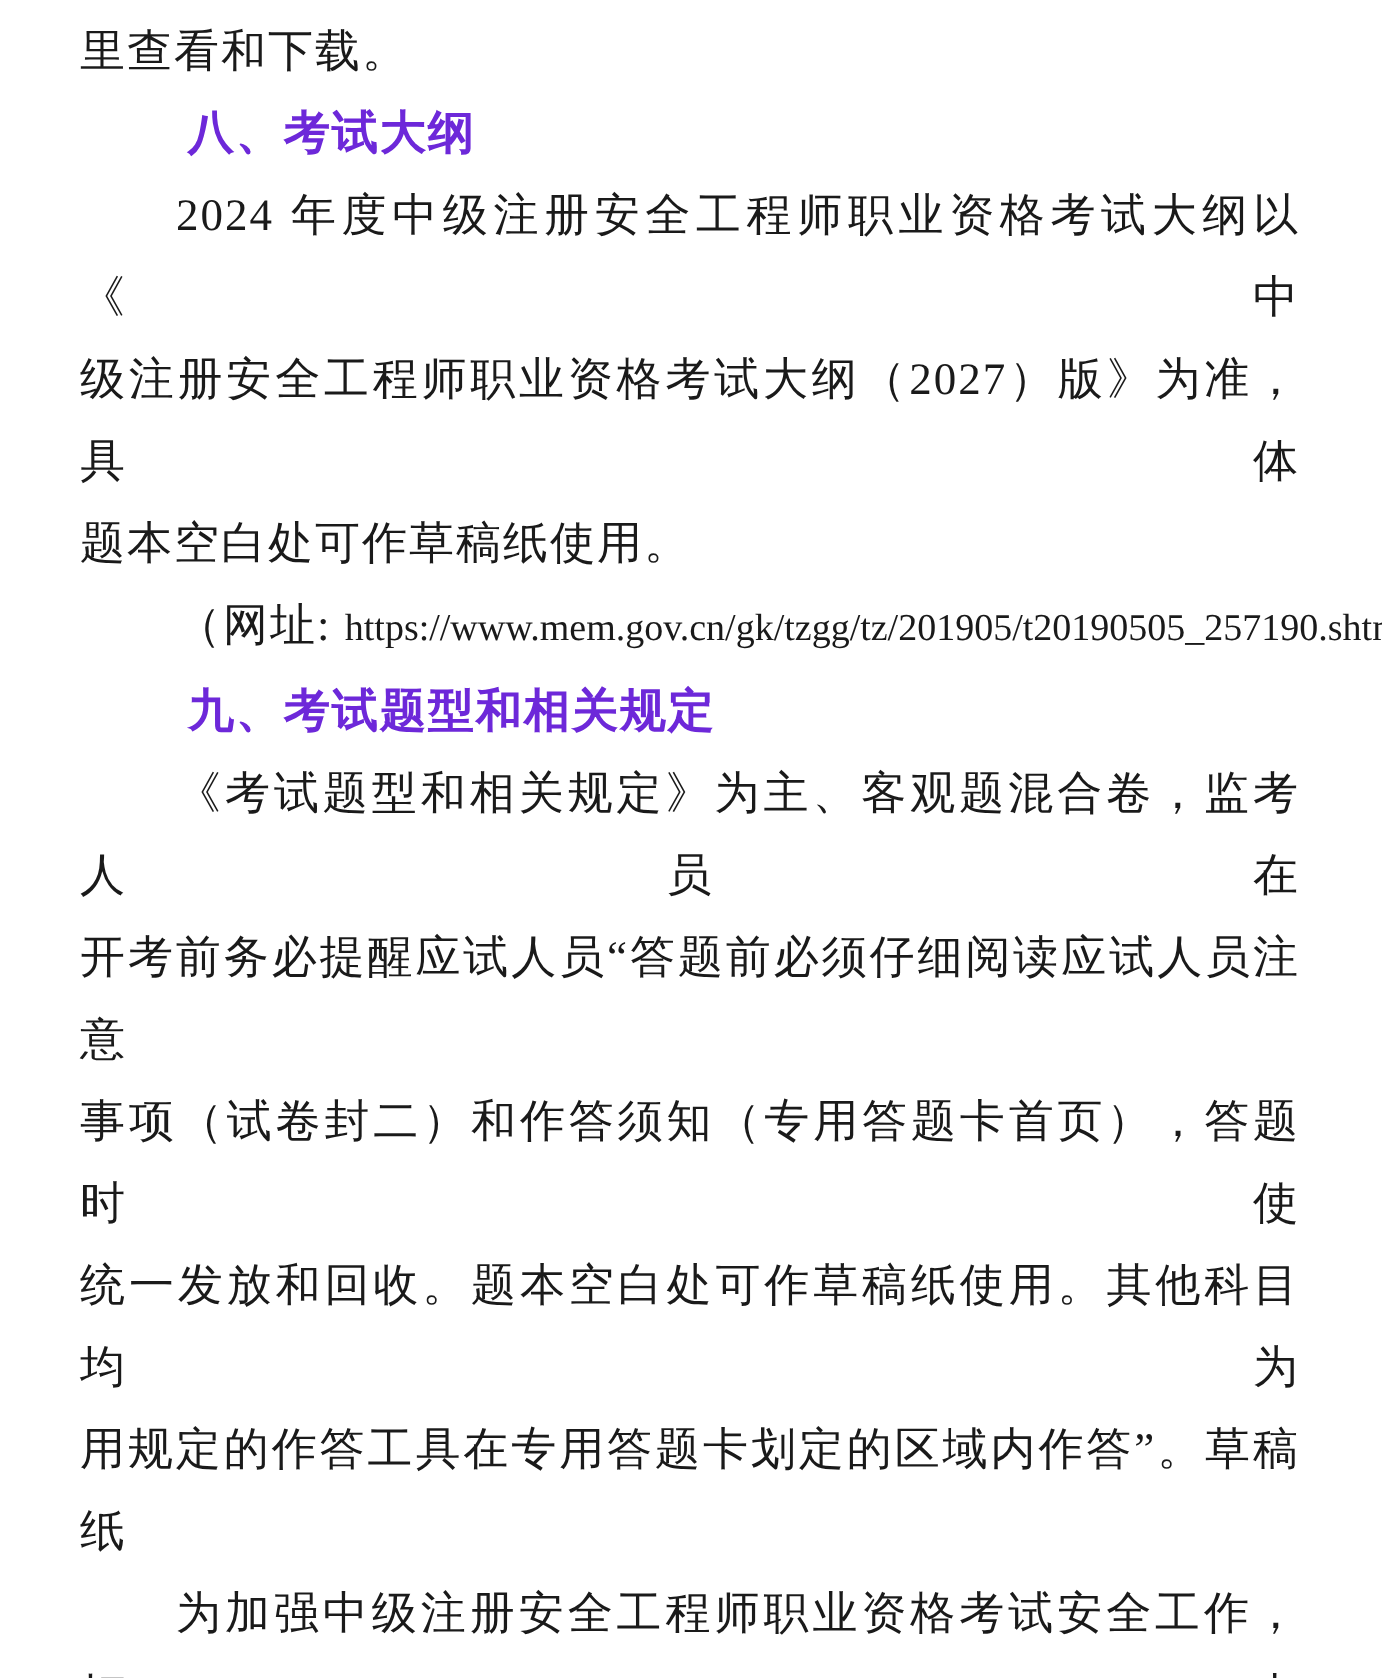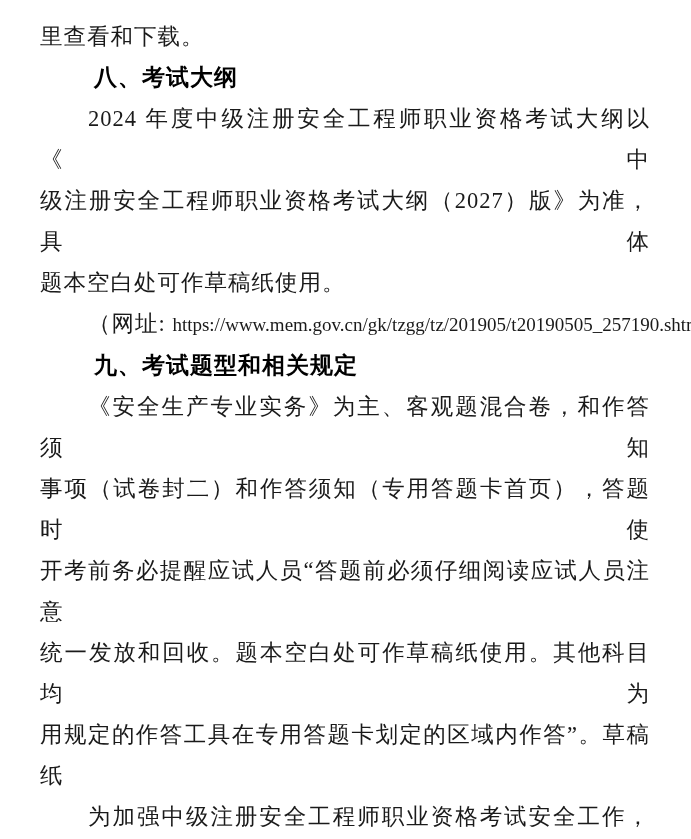--- a/index.html
+++ b/index.html
@@ -6,21 +6,21 @@
     margin: 0;
     padding: 0;
     background: #ffffff;
   }
   .page {
     position: relative;
     box-sizing: border-box;
     width: 691px;
     height: 839px;
     background: #ffffff;
-    padding: 16px 41px 0 40px;
+    padding: 5px 41px 0 40px;
     overflow: hidden;
   }
   .line {
     font-family: "Liberation Serif", serif;
     font-size: 22.5px;
     line-height: 41px;
     color: #1a1a1a;
     letter-spacing: 1px;
     white-space: nowrap;
   }
@@ -30,21 +30,21 @@
     text-align-last: justify;
   }
   .indent {
     text-indent: 48px;
   }
   .heading {
     font-family: "Liberation Sans", sans-serif;
     font-weight: 700;
     font-size: 23px;
     line-height: 41px;
-    color: #000000;
+    color: #6d28d9;
     letter-spacing: 1px;
     text-indent: 54px;
     white-space: nowrap;
   }
   .url {
     font-size: 19px;
     letter-spacing: 0;
   }
 </style>
 </head>
@@ -61,25 +61,25 @@
   <div class="line justify">级注册安全工程师职业资格考试大纲（2027）版》为准，具体</div>
 
   <div class="line">题本空白处可作草稿纸使用。</div>
 
   <div class="line indent">
     <span>（网址: </span><span class="url">https://www.mem.gov.cn/gk/tzgg/tz/201905/t20190505_257190.shtml</span>
   </div>
 
   <div class="heading">九、考试题型和相关规定</div>
 
-  <div class="line justify indent">《安全生产专业实务》为主、客观题混合卷，和作答须知</div>
+  <div class="line justify indent">《考试题型和相关规定》为主、客观题混合卷，监考人员在</div>
+
+  <div class="line justify">开考前务必提醒应试人员“答题前必须仔细阅读应试人员注意</div>
 
   <div class="line justify">事项（试卷封二）和作答须知（专用答题卡首页），答题时使</div>
-
-  <div class="line justify">开考前务必提醒应试人员“答题前必须仔细阅读应试人员注意</div>
 
   <div class="line justify">统一发放和回收。题本空白处可作草稿纸使用。其他科目均为</div>
 
   <div class="line justify">用规定的作答工具在专用答题卡划定的区域内作答”。草稿纸</div>
 
 
   <div class="line justify indent">为加强中级注册安全工程师职业资格考试安全工作，打击</div>
 
 </div>
 

